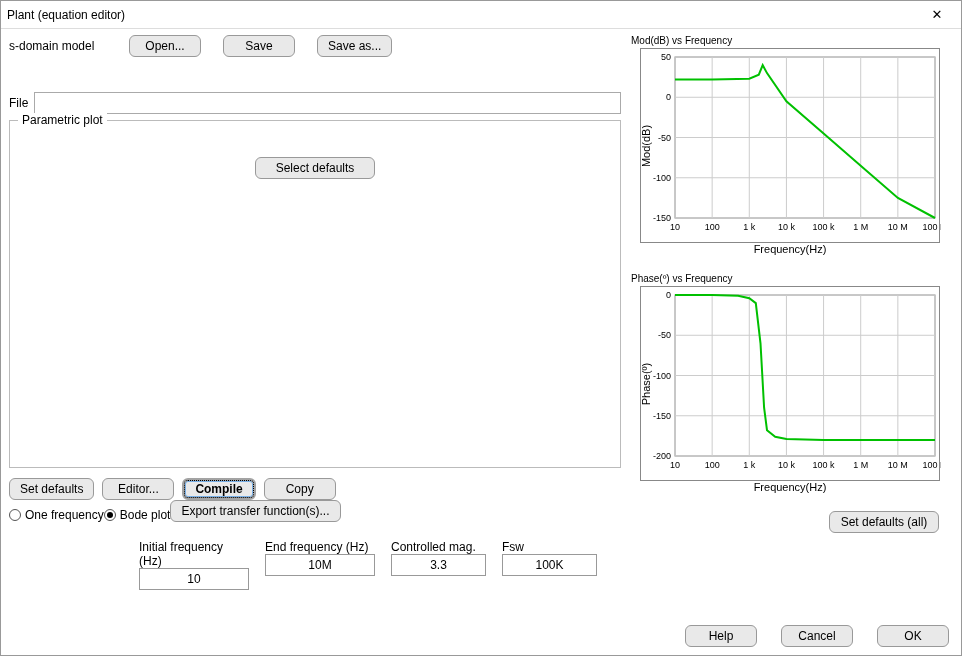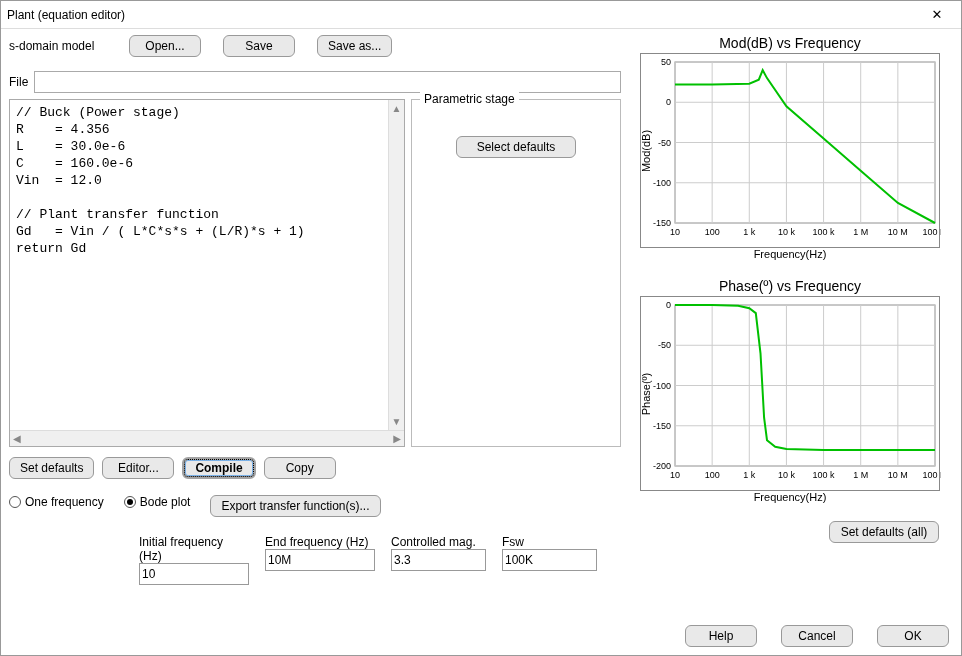--- a/index.html
+++ b/index.html
@@ -73,20 +73,21 @@
     border: 3px solid #a3a3a3;
     box-shadow: 0 0 0 1px #7ab0e6 inset;
     font-weight: bold;
   }
   .label { font-size: 12px; }
   .file-row {
     display:flex;
     align-items:center;
     gap:6px;
     margin-bottom:6px;
+    margin-top:21px;
   }
   .file-box {
     flex:1;
     height:22px;
     border:1px solid #aaa;
     background:#fff;
   }
   .editor-row {
     display:flex;
     gap:6px;
@@ -156,23 +157,22 @@
     justify-content:center;
     padding-top: 30px;
   }
   .btn-row {
     display:flex;
     gap:8px;
     margin-top:10px;
   }
   .radio-row {
     display:flex;
-    align-items:flex-start;
-    gap:20px;
-    margin-top:16px;
+    align-items:flex-end;
+    margin-top:0;
   }
   .radio {
     display:flex;
     align-items:center;
     gap:4px;
     cursor:pointer;
   }
   .radio .dot {
     width:12px; height:12px;
     border:1px solid #555;
@@ -195,25 +195,26 @@
     padding-left: 130px;
   }
   .freq-field {
     display:flex;
     flex-direction:column;
     width: 110px;
   }
   .freq-field input {
     height:22px;
     border:1px solid #999;
+    text-align:center;
     font-size:12px;
     background:#fff;
   }
   .chart-block { margin-bottom: 18px; }
-  .chart-title { text-align:center; font-size:14px; margin-bottom:2px; }
+  .chart-title { text-align:left; font-size:10px; margin-bottom:2px; }
   .chart {
     border:1px solid #888;
     background:#fff;
     width: 300px;
     height: 195px;
     margin:0 auto;
     position:relative;
   }
   .chart svg { display:block; }
   .chart .ylabel {
@@ -259,42 +260,23 @@
         <button class="btn">Save as...</button>
       </div>
 
       <div class="file-row">
         <span class="label">File</span>
         <div class="file-box"></div>
       </div>
 
       <div class="editor-row">
 
-        <div class="code-panel">
-          <div class="code-text">// Buck (Power stage)
-R    = 4.356
-L    = 30.0e-6
-C    = 160.0e-6
-Vin  = 12.0
-
-// Plant transfer function
-Gd   = Vin / ( L*C*s*s + (L/R)*s + 1)
-return Gd</div>
-          <div class="scroll-v">
-              <span>▲</span>
-              <span>▼</span>
-            </div>
-          <div class="scroll-h">
-              <span>◀</span>
-              <span>▶</span>
-            </div>
-        </div>
 
         <div class="fieldset param-sweep">
-          <span class="legend">Parametric stage</span>
+          <span class="legend">Parametric plot</span>
           <div class="inner">
             <button class="btn" style="min-width:120px">Select defaults</button>
           </div>
         </div>
 
       </div>
 
       <div class="btn-row">
         <button class="btn">Set defaults</button>
         <button class="btn">Editor...</button>

